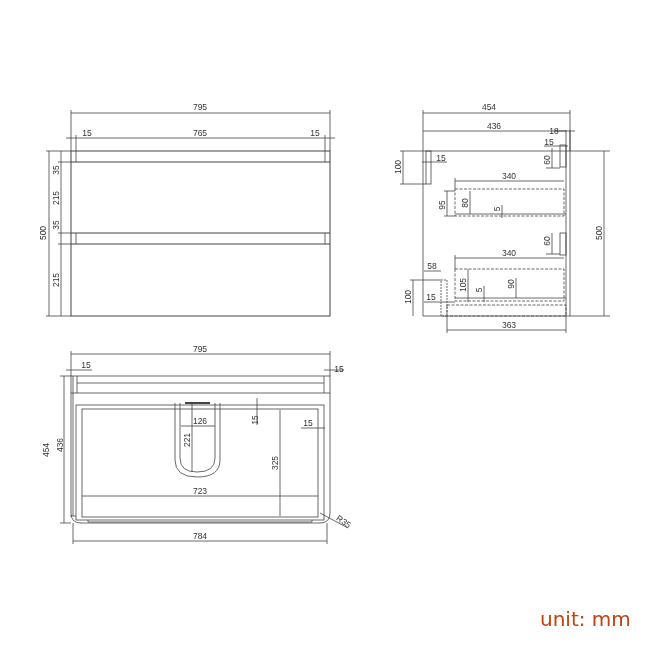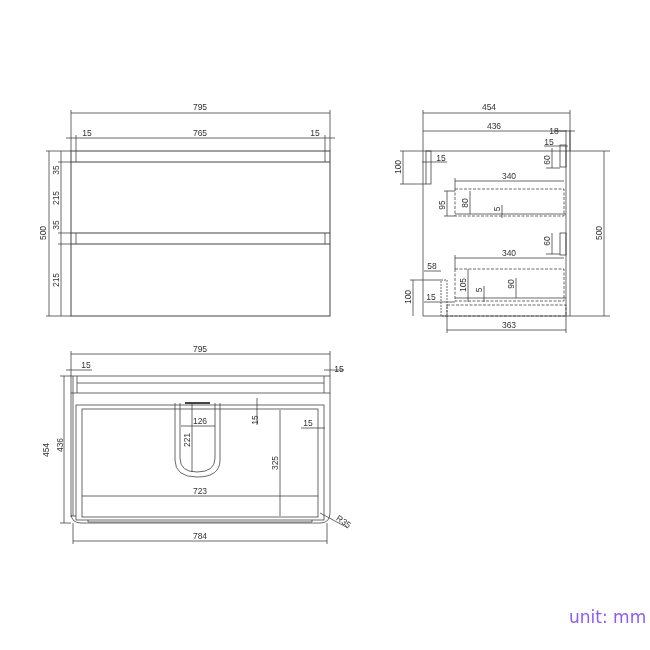--- a/index.html
+++ b/index.html
@@ -1,20 +1,20 @@
 <!DOCTYPE html>
 <html><head>
 <meta charset="utf-8">
 <style>
   html, body { margin: 0; padding: 0; background: #ffffff; }
   body { width: 650px; height: 650px; position: relative; overflow: hidden;
          font-family: "Liberation Sans", sans-serif; }
   svg { position: absolute; left: 0; top: 0; }
   .dim { font-family: "Liberation Sans", sans-serif; font-size: 8.5px; fill: #333; }
-  .unit { position: absolute; left: 569px; top: 607px; font-size: 17px; color: #8b5cf6;
+  .unit { position: absolute; left: 540px; top: 607px; font-size: 20px; color: #c2410c;
           font-family: "DejaVu Sans", sans-serif; }
 </style>
 </head>
 <body>
 
 <svg width="650" height="650" viewBox="0 0 650 650">
   <g stroke="#444" stroke-width="0.8" fill="none">
 
     <g>
       <rect x="71" y="151" width="259" height="165" stroke-width="1"></rect>

